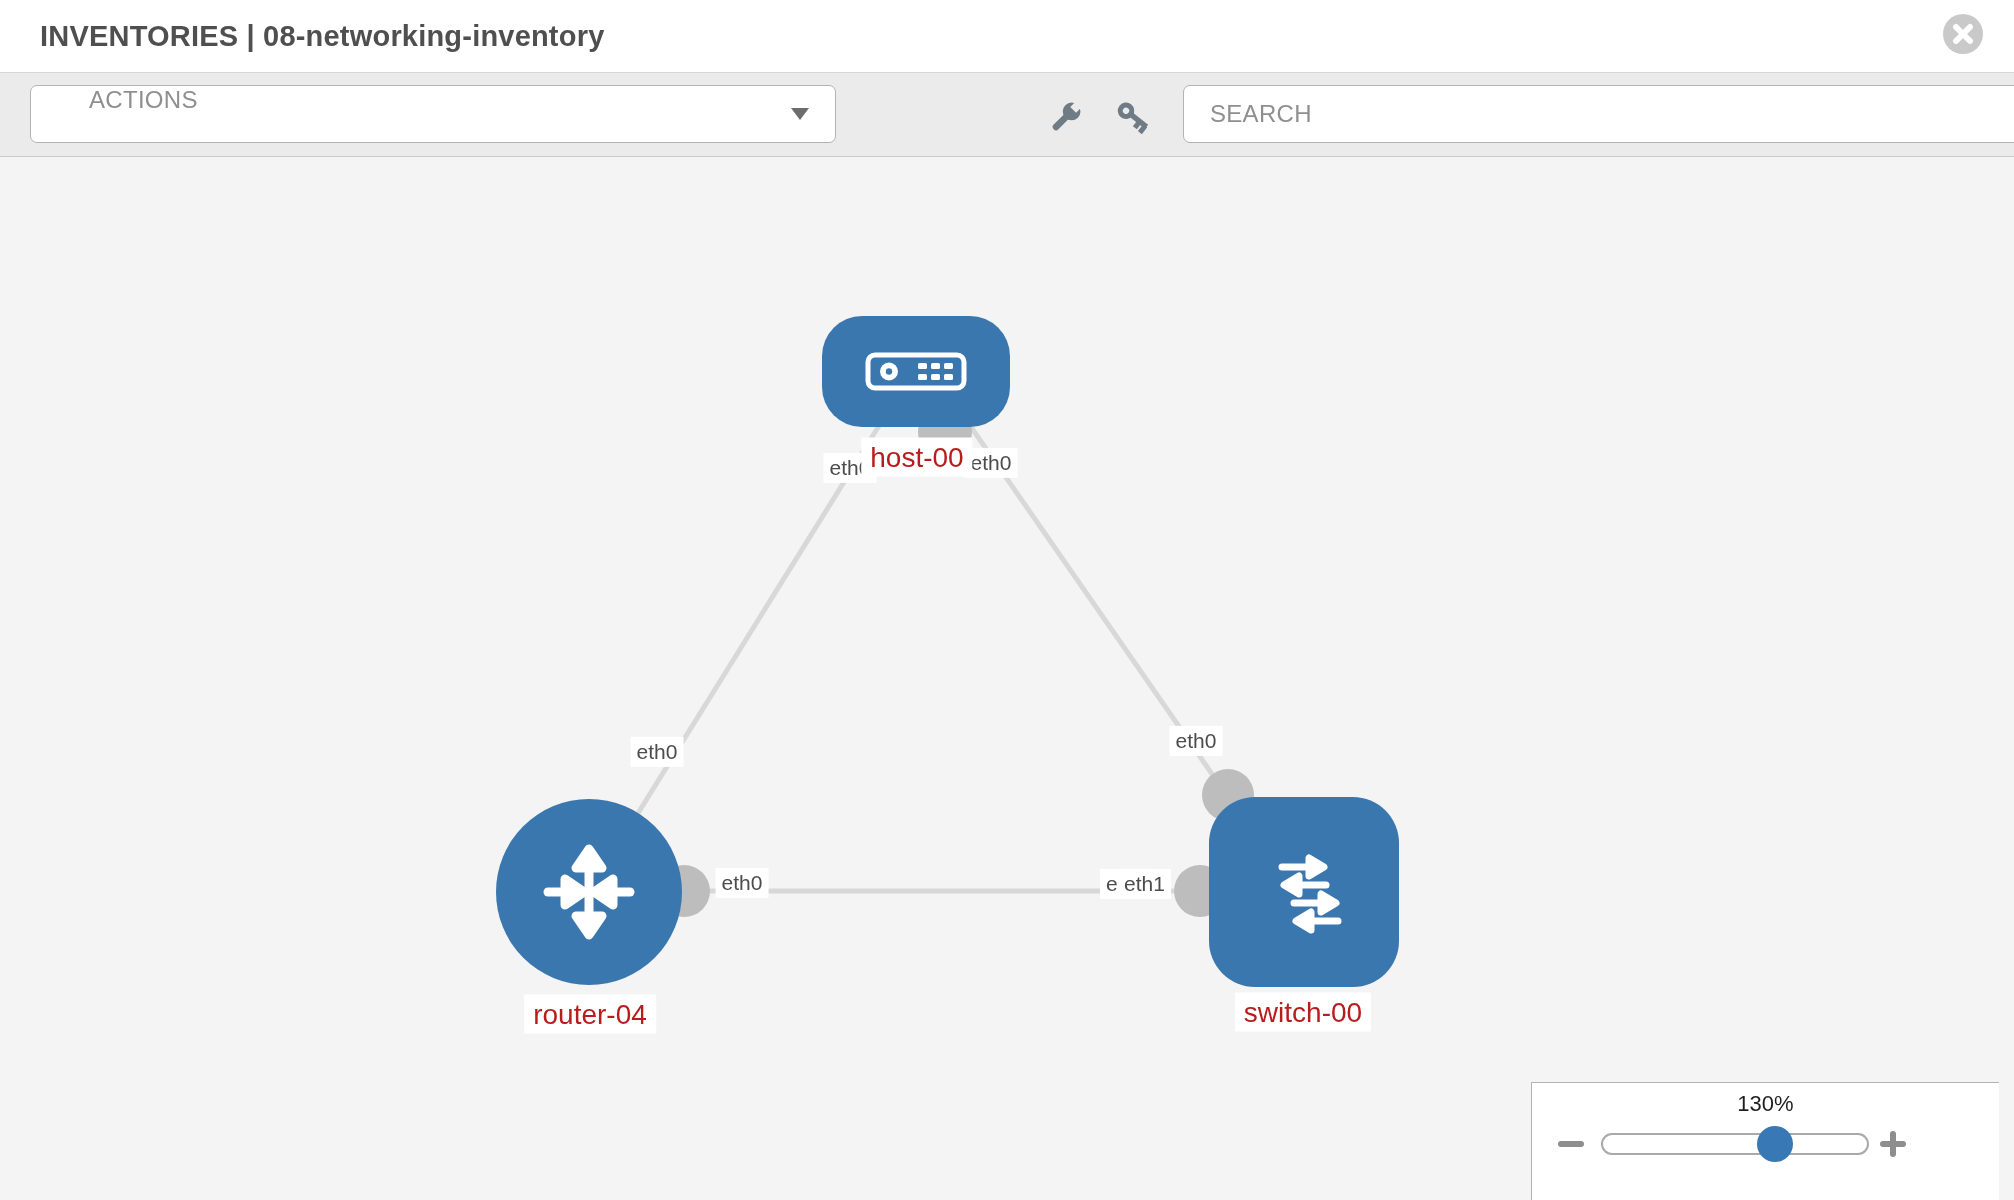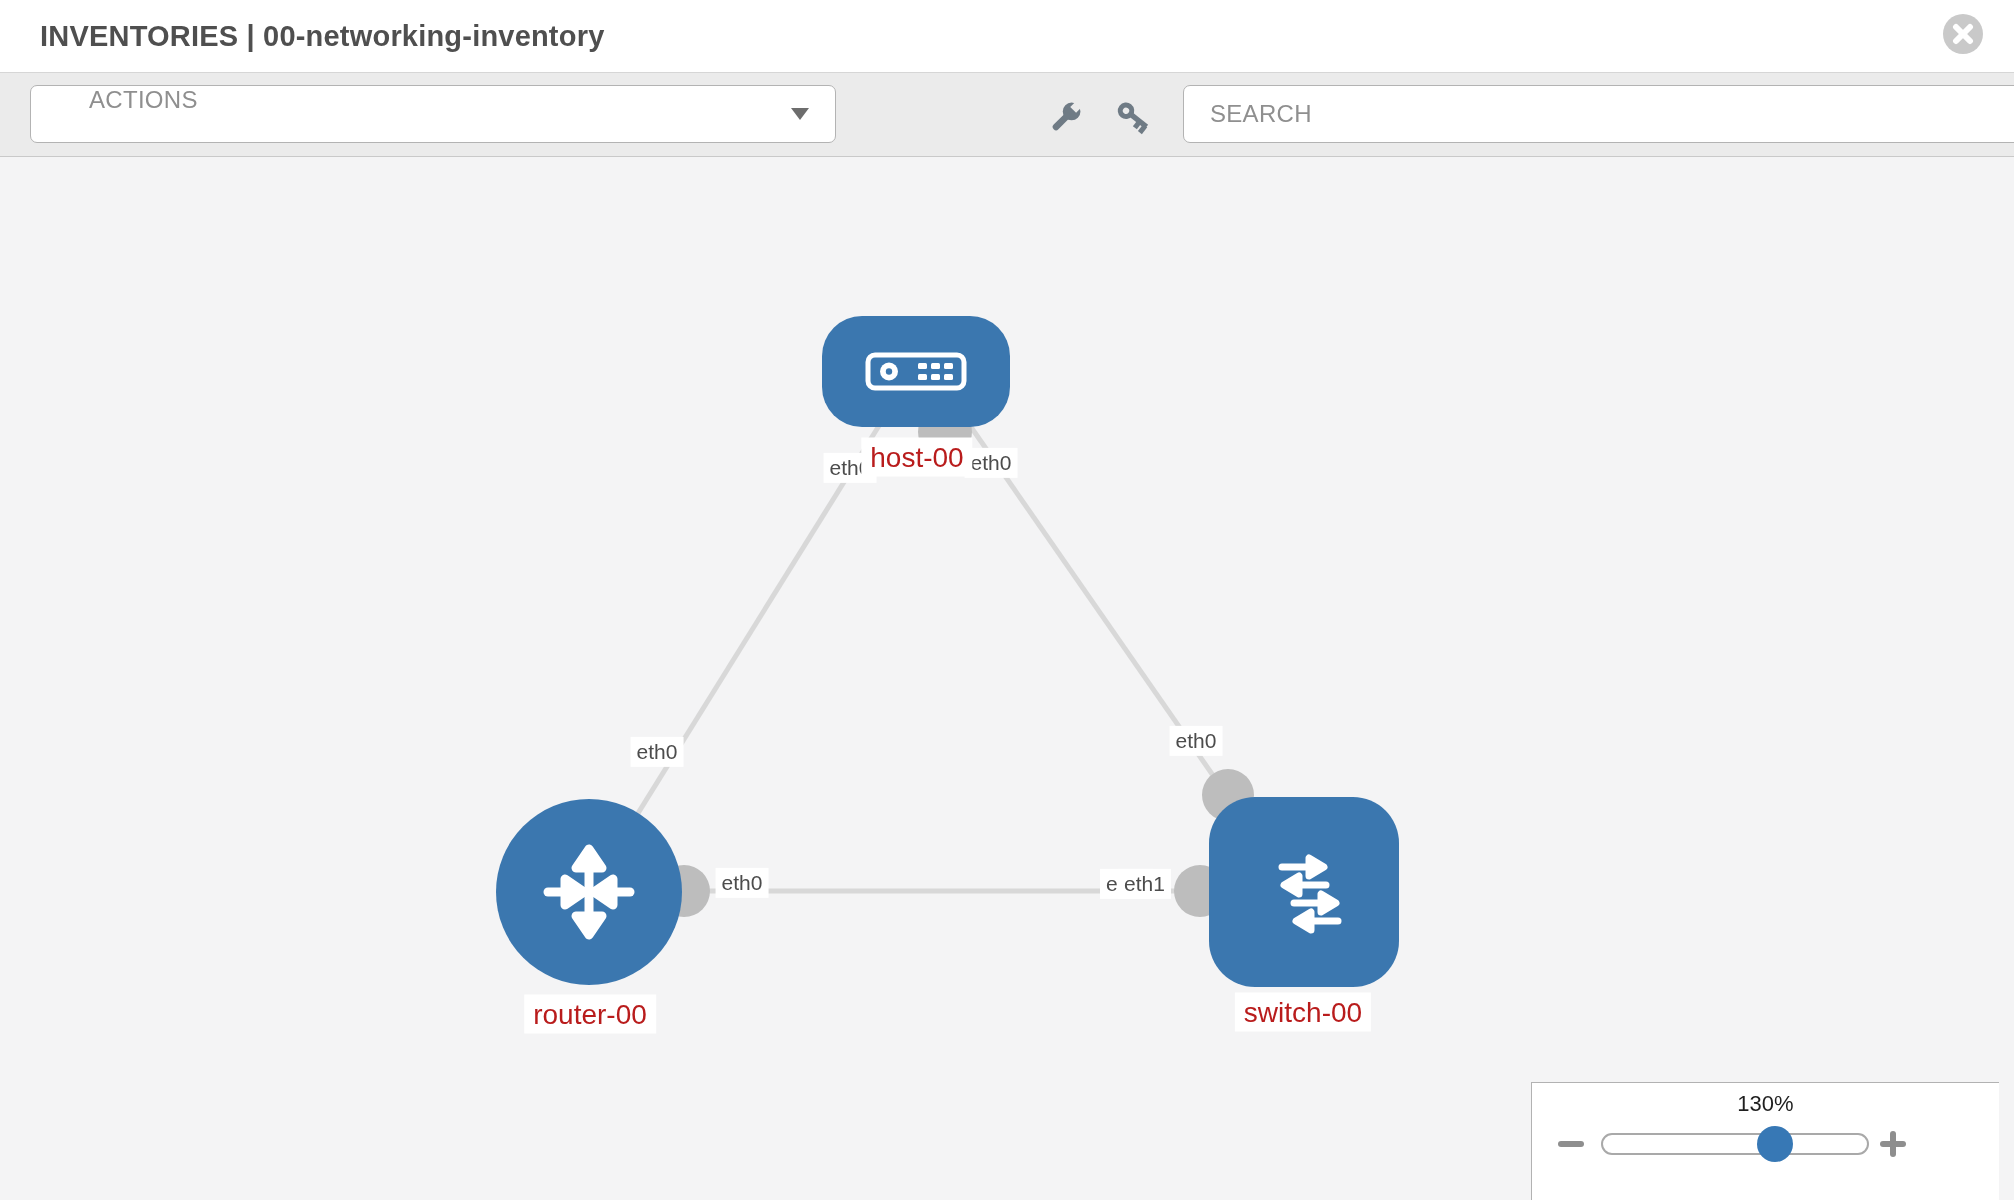--- a/index.html
+++ b/index.html
@@ -96,21 +96,21 @@
   }
   .zoom-thumb{
     position:absolute;left:225px;top:43px;width:36px;height:36px;border-radius:50%;
     background:#3778b5;cursor:grab;
   }
 </style>
 </head>
 <body>
 
 <div class="header">
-  <div class="header-title">INVENTORIES | 00-networking-inventory</div>
+  <div class="header-title">INVENTORIES | 08-networking-inventory</div>
   <button class="close-btn">
     <svg width="22" height="22" viewBox="0 0 22 22">
       <line x1="4" y1="4" x2="18" y2="18" stroke="#ffffff" stroke-width="6" stroke-linecap="round"></line>
       <line x1="18" y1="4" x2="4" y2="18" stroke="#ffffff" stroke-width="6" stroke-linecap="round"></line>
     </svg>
   </button>
 </div>
 
 <div class="toolbar">
   <div class="combo combo-actions">
@@ -210,21 +210,21 @@
 
   <div class="chip" style="left:657px;top:595px;">eth0</div>
   <div class="chip" style="left:850px;top:311px;">eth0</div>
   <div class="chip" style="left:991px;top:306px;">eth0</div>
   <div class="chip" style="left:1196px;top:584px;">eth0</div>
   <div class="chip" style="left:742px;top:726px;">eth0</div>
   <div class="chip chip-left" style="left:1100px;top:727px;">eth1</div>
   <div class="chip chip-left" style="left:1118px;top:727px;">eth1</div>
 
   <div class="node-label" style="left:917px;top:300px;">host-00</div>
-  <div class="node-label" style="left:590px;top:857px;">router-00</div>
+  <div class="node-label" style="left:590px;top:857px;">router-04</div>
   <div class="node-label" style="left:1303px;top:855px;text-align:center;">switch-00</div>
 
   <div class="zoom-panel">
     <div class="zoom-level">130%</div>
     <button class="zoom-minus">
       <div class="hbar"></div>
     </button>
     <div class="zoom-track"></div>
     <div class="zoom-thumb"></div>
     <button class="zoom-plus">

